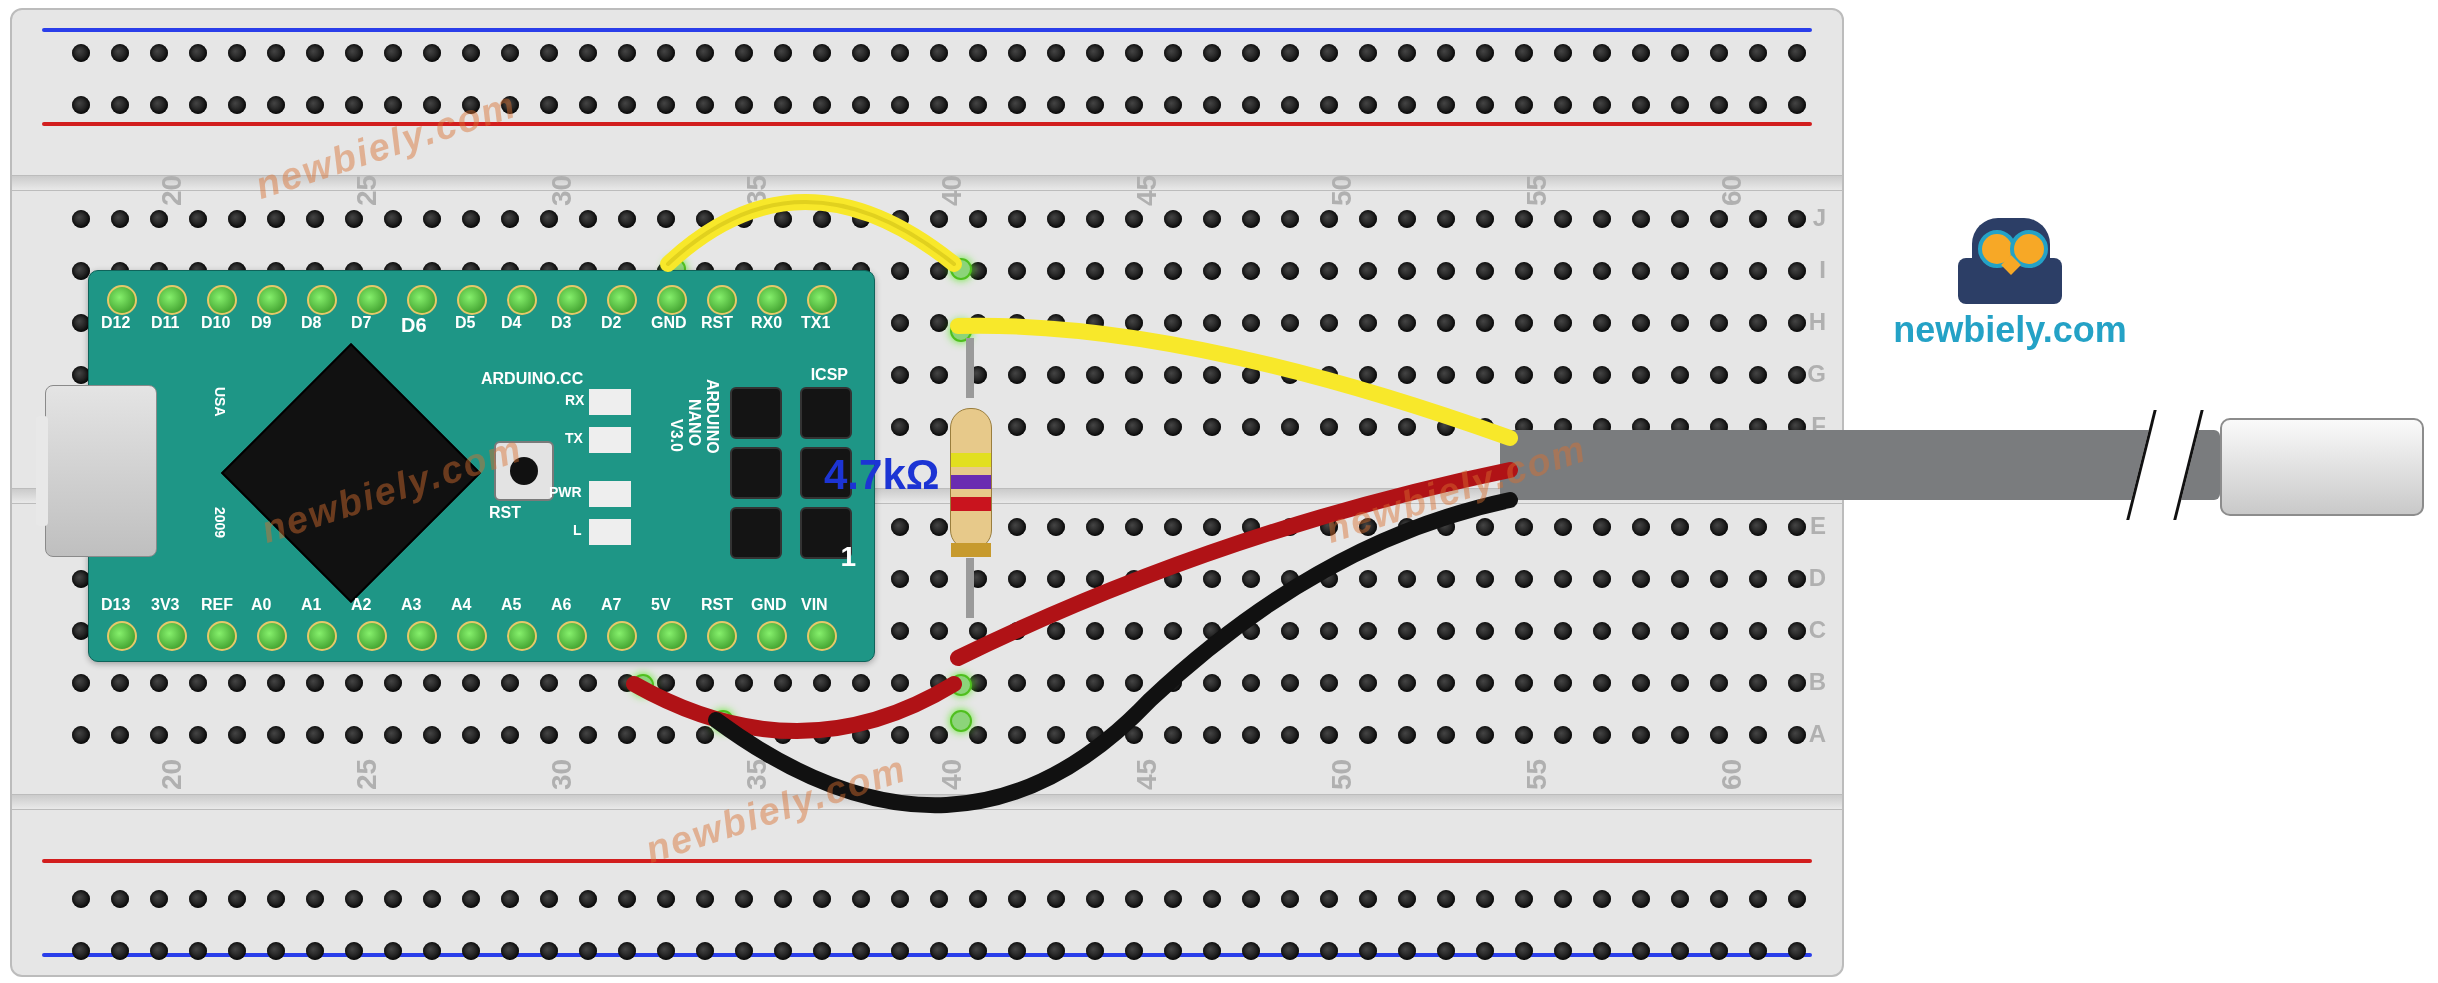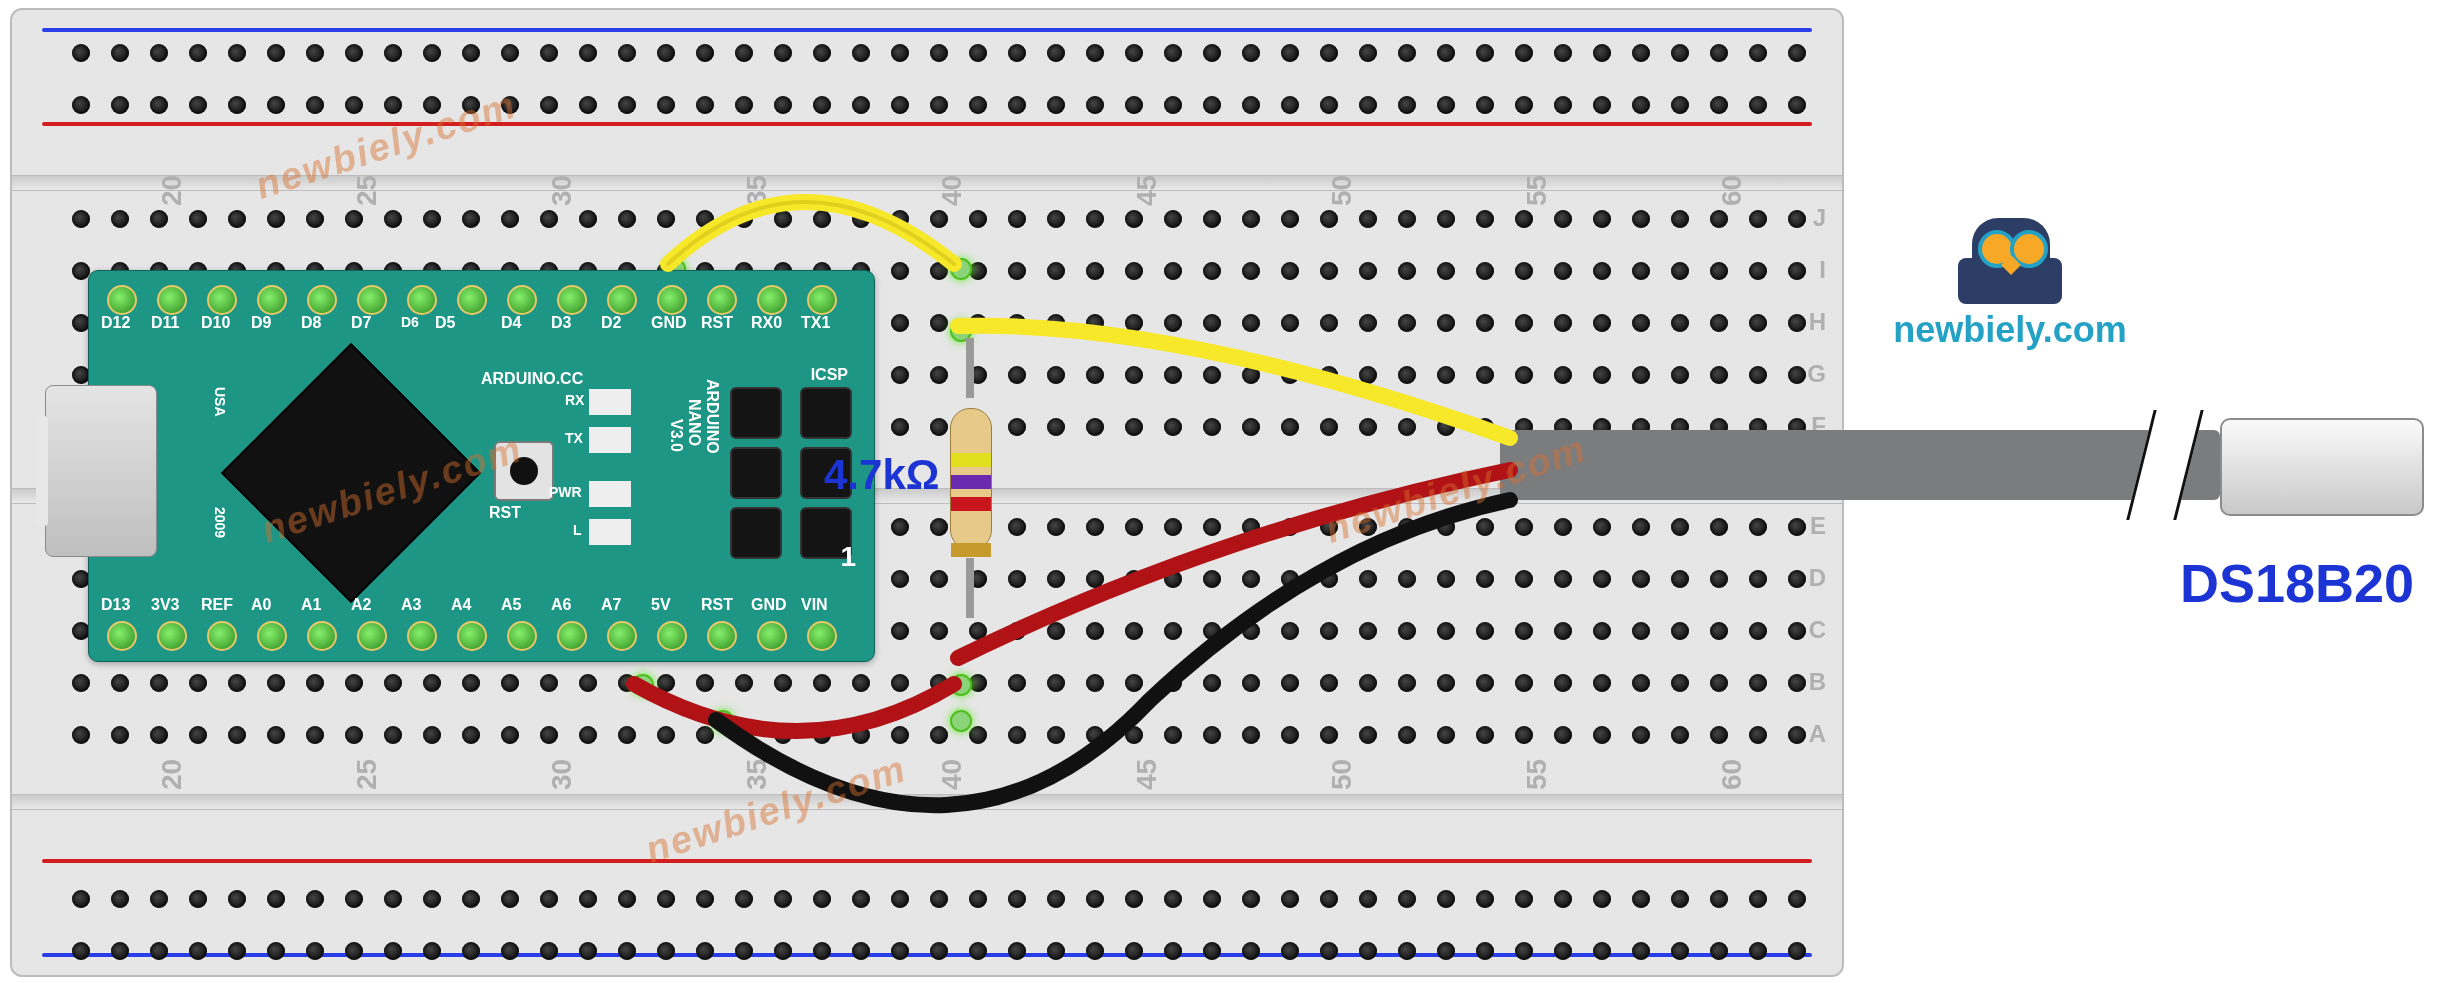--- a/index.html
+++ b/index.html
@@ -810,23 +810,23 @@
           <div class="pinlbl" style="left: 44px; top: 30px; font-size: 16px;">D11</div>
           <div class="pin" style="left: 100px;"></div>
           <div class="pinlbl" style="left: 94px; top: 30px; font-size: 16px;">D10</div>
           <div class="pin" style="left: 150px;"></div>
           <div class="pinlbl" style="left: 144px; top: 30px; font-size: 16px;">D9</div>
           <div class="pin" style="left: 200px;"></div>
           <div class="pinlbl" style="left: 194px; top: 30px; font-size: 16px;">D8</div>
           <div class="pin" style="left: 250px;"></div>
           <div class="pinlbl" style="left: 244px; top: 30px; font-size: 16px;">D7</div>
           <div class="pin" style="left: 300px;"></div>
-          <div class="pinlbl" style="left: 294px; top: 30px; font-size: 14px;">D6</div>
+          <div class="pinlbl" style="left: 294px; top: 30px; font-size: 20px;">D6</div>
           <div class="pin" style="left: 350px;"></div>
-          <div class="pinlbl" style="left: 328px; top: 30px; font-size: 16px;">D5</div>
+          <div class="pinlbl" style="left: 348px; top: 30px; font-size: 16px;">D5</div>
           <div class="pin" style="left: 400px;"></div>
           <div class="pinlbl" style="left: 394px; top: 30px; font-size: 16px;">D4</div>
           <div class="pin" style="left: 450px;"></div>
           <div class="pinlbl" style="left: 444px; top: 30px; font-size: 16px;">D3</div>
           <div class="pin" style="left: 500px;"></div>
           <div class="pinlbl" style="left: 494px; top: 30px; font-size: 16px;">D2</div>
           <div class="pin" style="left: 550px;"></div>
           <div class="pinlbl" style="left: 544px; top: 30px; font-size: 16px;">GND</div>
           <div class="pin" style="left: 600px;"></div>
           <div class="pinlbl" style="left: 594px; top: 30px; font-size: 16px;">RST</div>
@@ -880,21 +880,20 @@
     </div>
     <div class="lead bot"></div>
   </div>
   <div class="reslabel" style="left:824px;top:454px">4.7kΩ</div>
 
   <div class="probe">
     <div class="cable"></div>
     <div class="cut"></div>
     <div class="tip"></div>
   </div>
-  <div class="probe-label" style="left:2180px;top:556px">DS18B20</div>
 
   <svg class="wires">
 
     <path d="M668 264 Q 800 140 954 264" stroke="#f8e82a" stroke-width="16" fill="none" stroke-linecap="round"></path>
     <path d="M668 264 Q 800 140 954 264" stroke="#c9ba12" stroke-width="4" fill="none" stroke-linecap="round" opacity=".5"></path>
 
     <path d="M958 326 Q 1180 320 1510 438" stroke="#f8e82a" stroke-width="16" fill="none" stroke-linecap="round"></path>
 
     <path d="M634 684 Q 800 778 954 684" stroke="#b01216" stroke-width="16" fill="none" stroke-linecap="round"></path>
 

